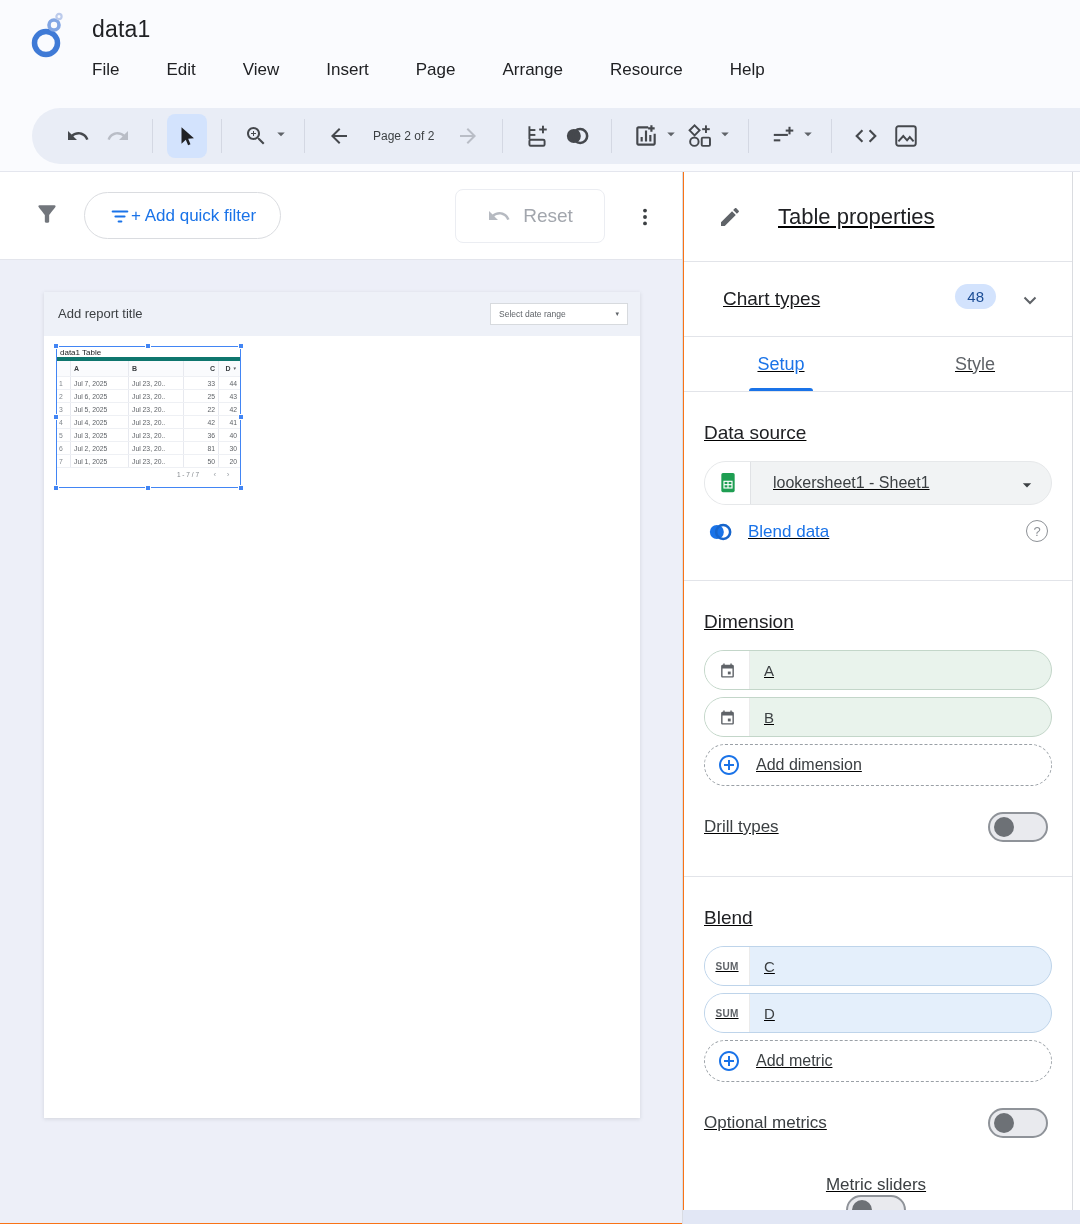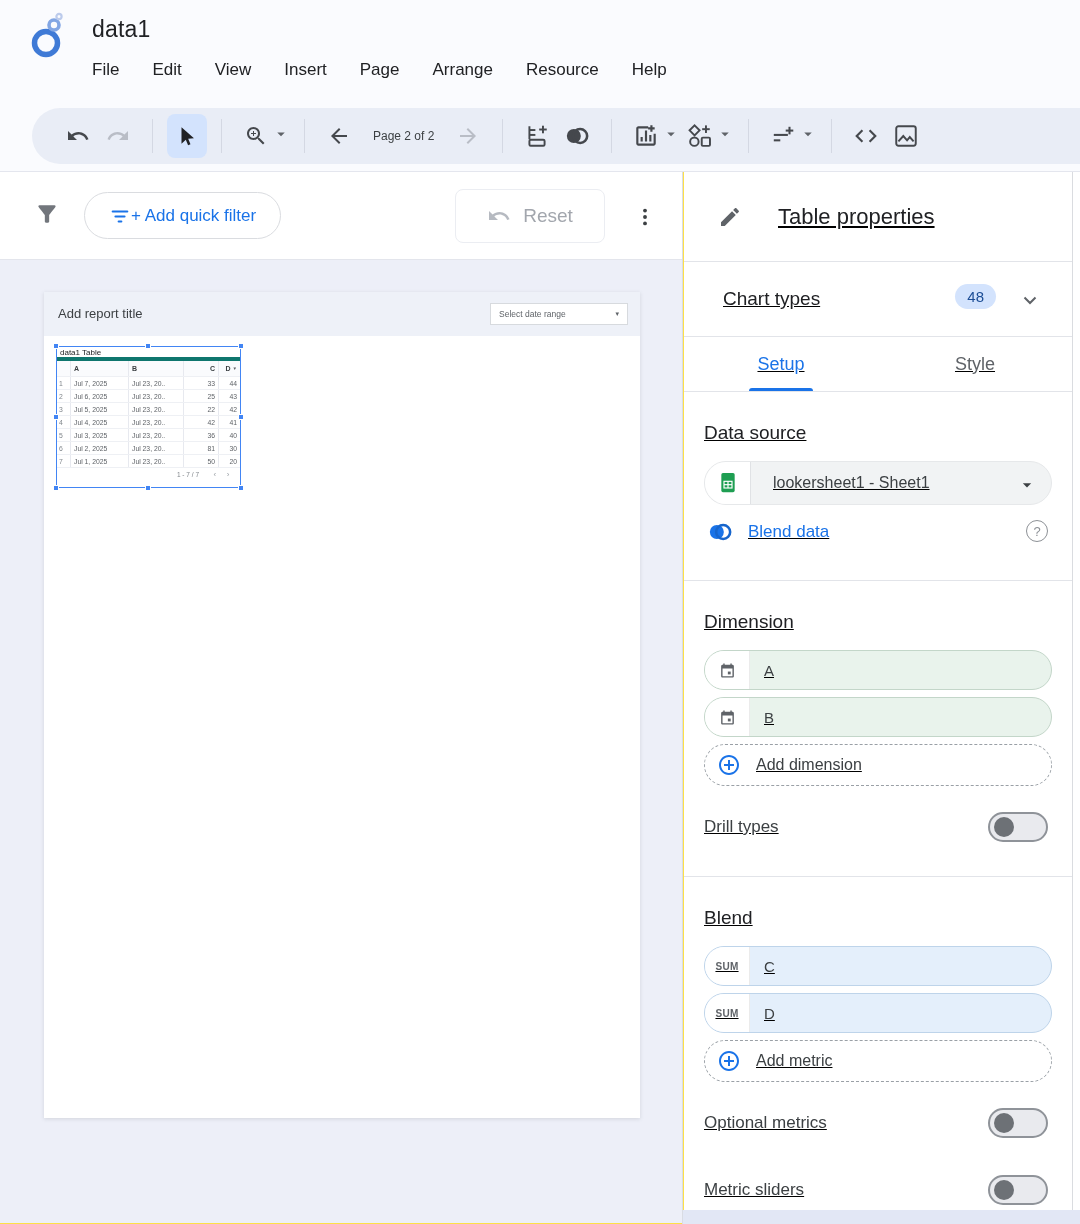--- a/index.html
+++ b/index.html
@@ -1,23 +1,23 @@
 <!DOCTYPE html>
 <html><head>
 <meta charset="utf-8">
 <style>
   html,body{margin:0;padding:0;background:#fff;}
   *{box-sizing:border-box;font-family:"Liberation Sans","DejaVu Sans",sans-serif;}
-  .root{position:relative;width:1080px;height:1224px;overflow:hidden;background:#fde047;}
+  .root{position:relative;width:1080px;height:1224px;overflow:hidden;background:#f97316;}
 
   
   .topbar{position:absolute;left:0;top:0;width:1080px;height:100px;background:#fafbfe;}
   .logo{position:absolute;left:26px;top:12px;}
   .app-title{position:absolute;left:92px;top:16px;font-size:23px;color:#202124;font-weight:500;letter-spacing:.2px;}
-  .menubar{position:absolute;left:92px;top:60px;display:flex;gap:33px;align-items:center;}
+  .menubar{position:absolute;left:92px;top:60px;display:flex;gap:47px;align-items:center;}
   .menu-item{font-size:17px;color:#202124;cursor:default;}
 
   
   .toolbar-band{position:absolute;left:0;top:100px;width:1080px;height:72px;background:#fafbfe;border-bottom:1px solid #e4e6ee;}
   .toolbar-pill{position:absolute;left:32px;top:8px;width:1100px;height:56px;background:#e9edf6;border-radius:28px;display:flex;align-items:center;padding-left:26px;}
   .tb-btn{display:flex;align-items:center;justify-content:center;width:40px;height:44px;border-radius:8px;color:#45484d;flex:0 0 auto;}
   .tb-btn.active{background:#d3e3fd;}
   .tb-btn.disabled{color:#b9bdc6;}
   .tb-div{width:1px;height:34px;background:#d4d8e3;margin:0 14px;flex:0 0 auto;}
   .tb-caret{color:#5f6368;margin-left:-4px;flex:0 0 auto;}
@@ -472,21 +472,21 @@
       <div class="add-pill">
         <svg width="24" height="24" viewBox="0 0 24 24">
             <path fill="#1a73e8" d="M13 7h-2v4H7v2h4v4h2v-4h4v-2h-4V7zm-1-5C6.48 2 2 6.48 2 12s4.48 10 10 10 10-4.48 10-10S17.52 2 12 2zm0 18c-4.41 0-8-3.59-8-8s3.59-8 8-8 8 3.59 8 8-3.59 8-8 8z"></path>
           </svg>
         <span>Add metric</span>
       </div>
       <div class="toggle-row">
         <span class="t-label">Optional metrics</span>
         <div class="toggle"></div>
       </div>
-      <div class="toggle-row" style="margin-top:37px;">
+      <div class="toggle-row" style="margin-top:37px;flex-direction:column;">
         <span class="t-label">Metric sliders</span>
         <div class="toggle"></div>
       </div>
     </aside>
 
     <div class="right-strip"></div>
     <div class="bottom-strip"></div>
   </div>
 </div>
 

